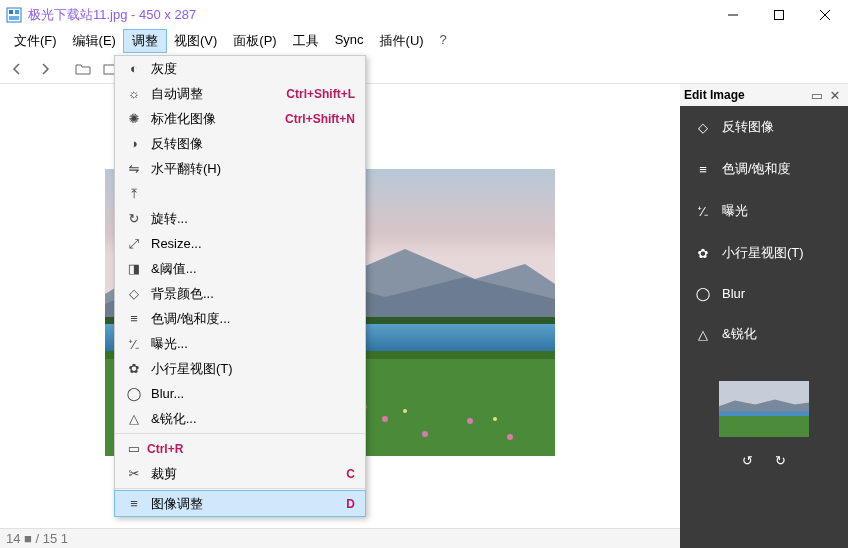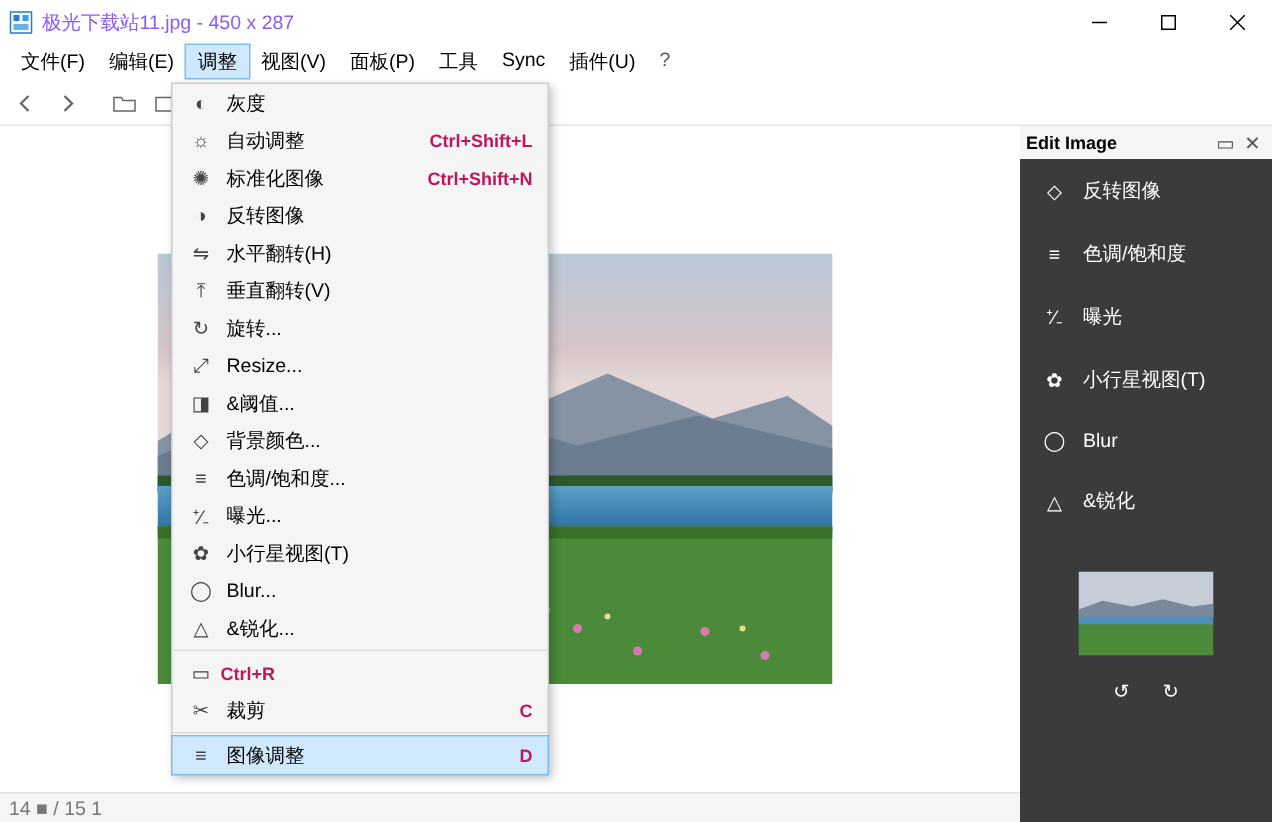--- a/index.html
+++ b/index.html
@@ -206,21 +206,20 @@
   <div class="row">
       <span class="iconcell">◑</span>
       <span class="label">反转图像</span>
     </div>
   <div class="row">
       <span class="iconcell">⇋</span>
       <span class="label">水平翻转(H)</span>
     </div>
   <div class="row">
       <span class="iconcell">⤒</span>
-      <span class="label">垂直翻转(V)</span>
     </div>
   <div class="row">
       <span class="iconcell">↻</span>
       <span class="label">旋转...</span>
     </div>
   <div class="row">
       <span class="iconcell">⤢</span>
       <span class="label">Resize...</span>
     </div>
   <div class="row">

